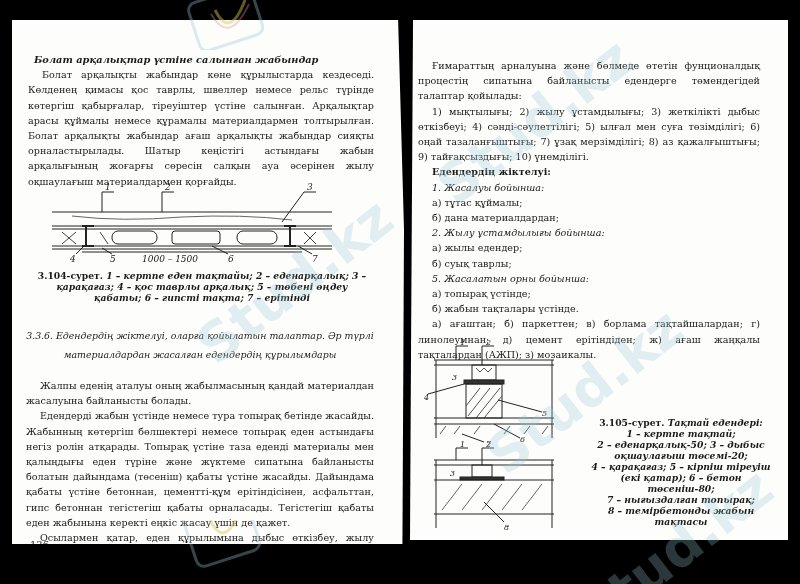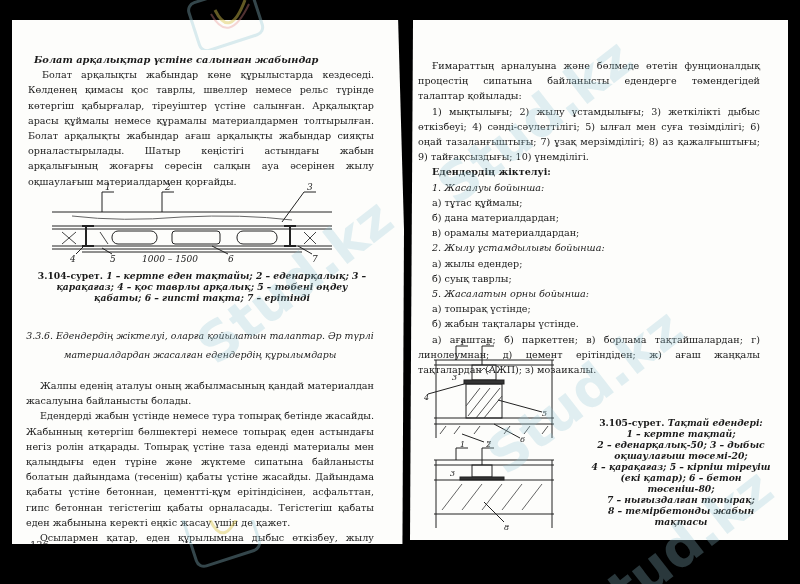--- a/index.html
+++ b/index.html
@@ -88,21 +88,20 @@
 
 <div id="page-right" class="page">
   <div style="position:absolute; left:8px; top:38px; width:342px;">
     <p class="para ind">Ғимараттың арналуына және бөлмеде өтетін фунционалдық процестің сипатына байланысты едендерге төмендегідей талаптар қойылады:</p>
     <p class="para ind">1) мықтылығы; 2) жылу ұстамдылығы; 3) жеткілікті дыбыс өткізбеуі; 4) сәнді-сәулеттілігі; 5) ылғал мен суға төзімділігі; 6) оңай тазаланғыштығы; 7) ұзақ мерзімділігі; 8) аз қажалғыштығы; 9) тайғақсыздығы; 10) үнемділігі.</p>
     <p class="para ind b">Едендердің жіктелуі:</p>
 
     <p class="para ind it">1. Жасалуы бойынша:</p>
     <p class="para ind">а) тұтас құймалы;</p>
     <p class="para ind">б) дана материалдардан;</p>
-    <p class="para ind">в) орамалы материалдардан;</p>
 
     <p class="para ind it">2. Жылу ұстамдылығы бойынша:</p>
     <p class="para ind">а) жылы едендер;</p>
     <p class="para ind">б) суық таврлы;</p>
 
     <p class="para ind it">5. Жасалатын орны бойынша:</p>
     <p class="para ind">а) топырақ үстінде;</p>
     <p class="para ind">б) жабын тақталары үстінде.</p>
 
     <p class="para ind">а) ағаштан; б) паркеттен; в) борлама тақтайшалардан; г) линолеумнан; д) цемент ерітіндіден; ж) ағаш жаңқалы тақталардан (АЖП); з) мозаикалы.</p>

